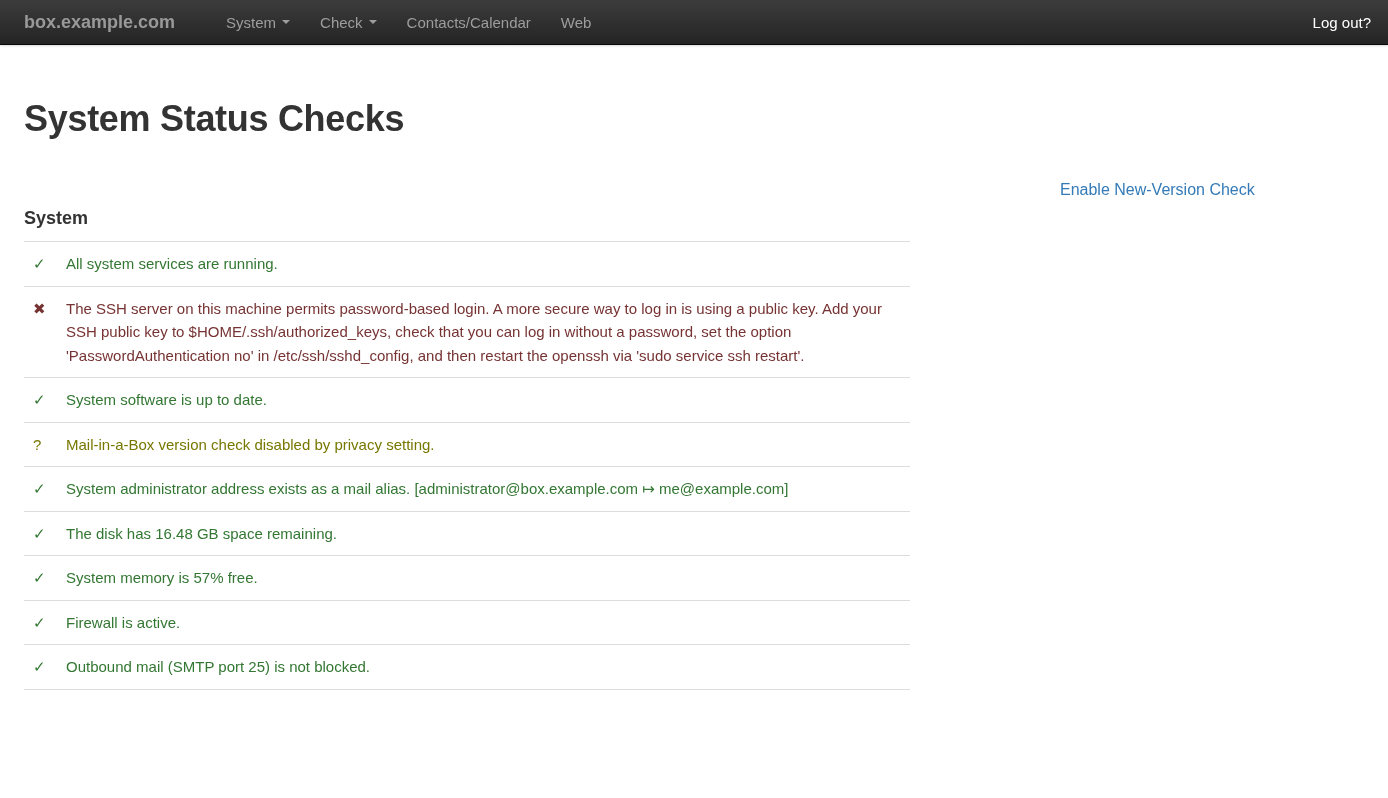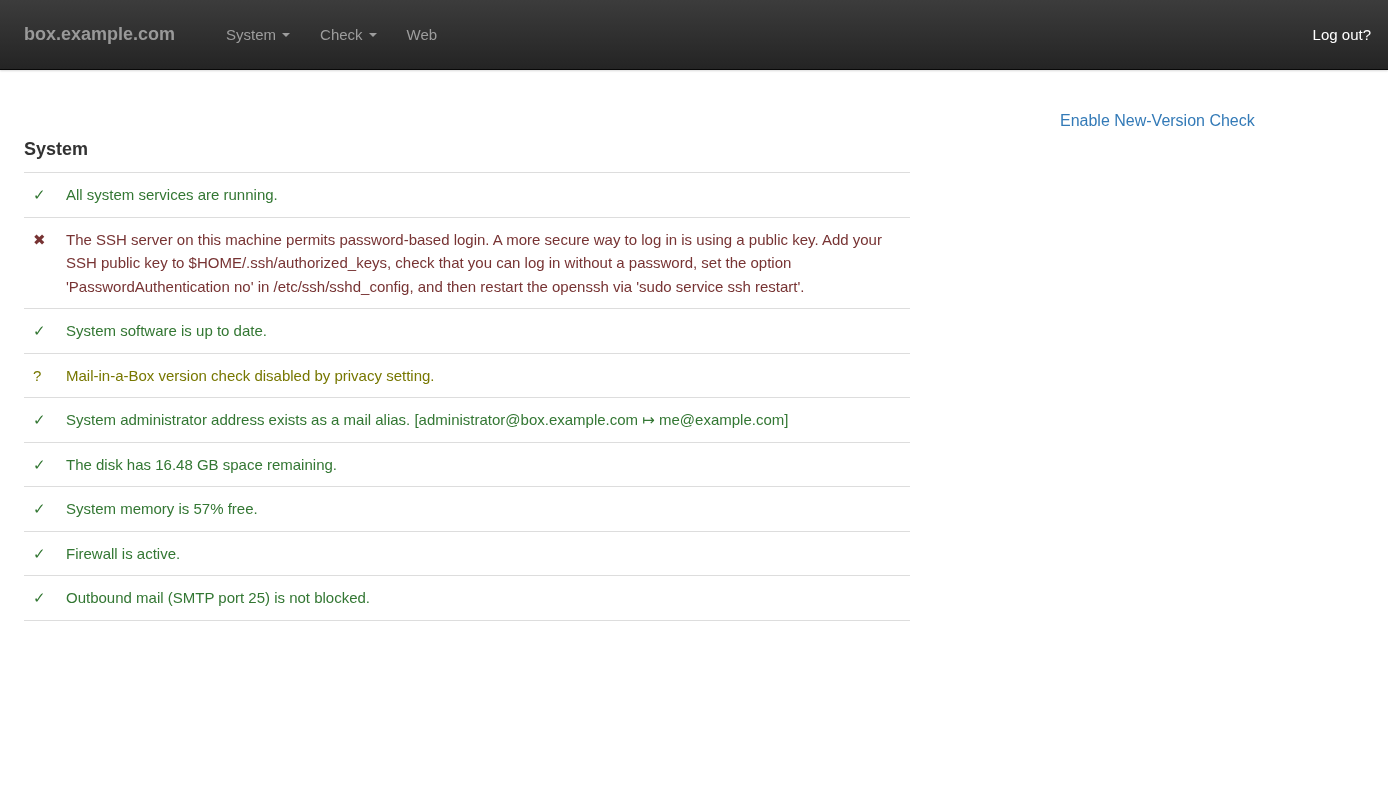--- a/index.html
+++ b/index.html
@@ -7,21 +7,21 @@
   body {
     font-family: "Liberation Sans", sans-serif;
     color: #333;
     width: 1388px;
     height: 798px;
     overflow: hidden;
   }
 
   
   .navbar {
-    height: 70px;
+    height: 45px;
     background: linear-gradient(to bottom, #3c3c3c 0%, #242424 100%);
     border-bottom: 1px solid #080808;
     box-shadow: 0 1px 2px rgba(0,0,0,0.15);
     display: flex;
     align-items: stretch;
   }
   .navbar-brand {
     display: flex;
     align-items: center;
     padding: 0 16px 0 24px;
@@ -146,27 +146,31 @@
   <div class="navbar-menu">
       <a class="nav-item">
         <span>System</span>
         <b class="caret"></b>
       </a>
       <a class="nav-item">
         <span>Check</span>
         <b class="caret"></b>
       </a>
       <a class="nav-item">
+        <span>Contacts/Calendar</span>
+      </a>
+      <a class="nav-item">
         <span>Web</span>
       </a>
     </div>
   <a class="navbar-logout">Log out?</a>
 </div>
 
 <div class="content">
+  <h1 class="page-title">System Status Checks</h1>
 
   <div class="columns">
     <div class="main-col">
       <table class="status-table">
         <tbody>
             <tr class="category">
               <td colspan="2">System</td>
             </tr>
             <tr class="check status-ok">
               <td class="icon">✓</td>

